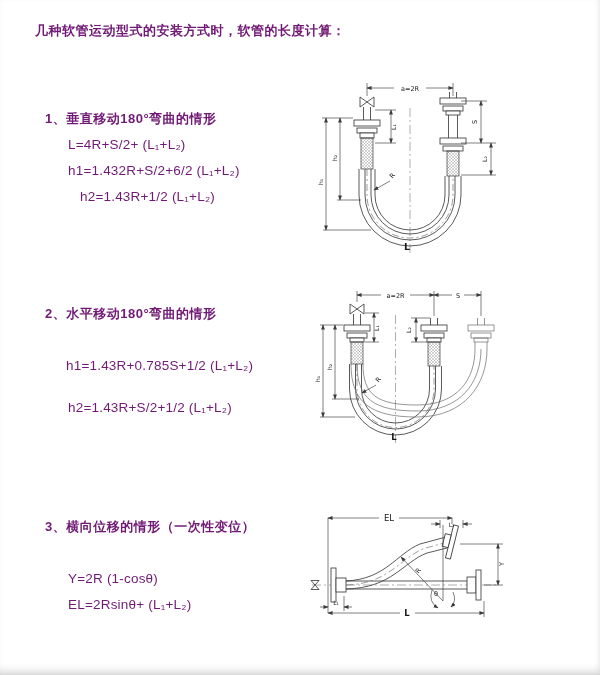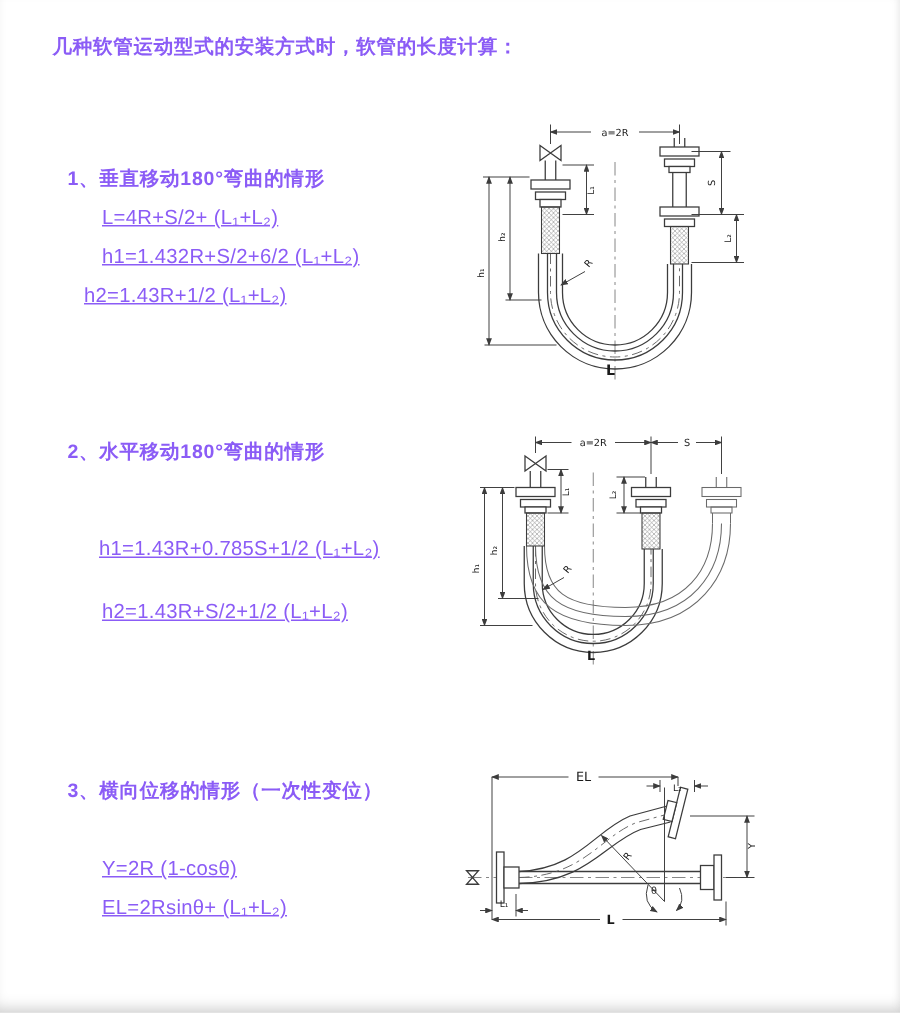--- a/index.html
+++ b/index.html
@@ -1,24 +1,24 @@
 <!DOCTYPE html>
 <html><head>
 <meta charset="utf-8">
 <style>
   html,body{margin:0;padding:0;background:#e8e8e8;}
   .page{
     position:relative;width:600px;height:675px;background:#ffffff;
-    font-family:"Liberation Sans","DejaVu Sans",sans-serif;color:#8b5cf6;
+    font-family:"Liberation Sans","DejaVu Sans",sans-serif;color:#701a75;
     overflow:hidden;margin:0 auto;
     box-shadow:inset 0 -8px 10px -6px #c9c9c9, inset -4px 0 8px -6px #d9d9d9;
   }
   .title{position:absolute;left:35px;top:22px;font-size:13px;font-weight:bold;letter-spacing:.5px;white-space:nowrap;}
   .sec-heading{position:absolute;font-size:13px;font-weight:bold;letter-spacing:.5px;white-space:nowrap;text-align:right;}
-  .formula{position:absolute;font-size:13.5px;letter-spacing:.2px;white-space:nowrap;text-decoration:underline;}
+  .formula{position:absolute;font-size:13.5px;letter-spacing:.2px;white-space:nowrap;}
   svg{position:absolute;overflow:visible;}
   .ln{stroke:#3c3c3c;stroke-width:.85;fill:none;}
   .thin{stroke:#6a6a6a;stroke-width:.7;fill:none;}
   .dim{stroke:#3c3c3c;stroke-width:.65;fill:none;}
   .cl{stroke:#787878;stroke-width:.6;fill:none;stroke-dasharray:9 3 2 3;}
   .hdash{stroke:#5a5a5a;stroke-width:.6;fill:none;stroke-dasharray:7 3 2 3;}
   .flg{fill:#ffffff;stroke:#3c3c3c;stroke-width:.85;}
   .braid{stroke:#3c3c3c;stroke-width:.7;}
   text.d{font-size:6.5px;fill:#1a1a1a;font-family:"DejaVu Sans",sans-serif;}
   text.d2{font-size:6px;fill:#1a1a1a;font-family:"DejaVu Sans",sans-serif;}
@@ -29,23 +29,23 @@
 </head>
 <body>
 
 <div class="page">
 
   <div class="title">几种软管运动型式的安装方式时，软管的长度计算：</div>
 
   <div class="sec-heading" style="left:45px;top:110px">1、垂直移动180°弯曲的情形</div>
   <div class="formula" style="left:68px;top:137px">L=4R+S/2+ (L₁+L₂)</div>
   <div class="formula" style="left:68px;top:163px">h1=1.432R+S/2+6/2 (L₁+L₂)</div>
-  <div class="formula" style="left:56px;top:189px">h2=1.43R+1/2 (L₁+L₂)</div>
-
-  <div class="sec-heading" style="left:45px;top:292px">2、水平移动180°弯曲的情形</div>
+  <div class="formula" style="left:80px;top:189px">h2=1.43R+1/2 (L₁+L₂)</div>
+
+  <div class="sec-heading" style="left:45px;top:305px">2、水平移动180°弯曲的情形</div>
   <div class="formula" style="left:66px;top:358px">h1=1.43R+0.785S+1/2 (L₁+L₂)</div>
   <div class="formula" style="left:68px;top:400px">h2=1.43R+S/2+1/2 (L₁+L₂)</div>
 
   <div class="sec-heading" style="left:45px;top:518px">3、横向位移的情形（一次性变位）</div>
   <div class="formula" style="left:68px;top:571px">Y=2R (1-cosθ)</div>
   <div class="formula" style="left:68px;top:597px">EL=2Rsinθ+ (L₁+L₂)</div>
 
   <svg style="left:315px;top:70px" width="270" height="190" viewBox="0 0 270 190">
     <defs>
       <marker id="a1" markerWidth="8" markerHeight="6" refX="7" refY="3" orient="auto-start-reverse">

